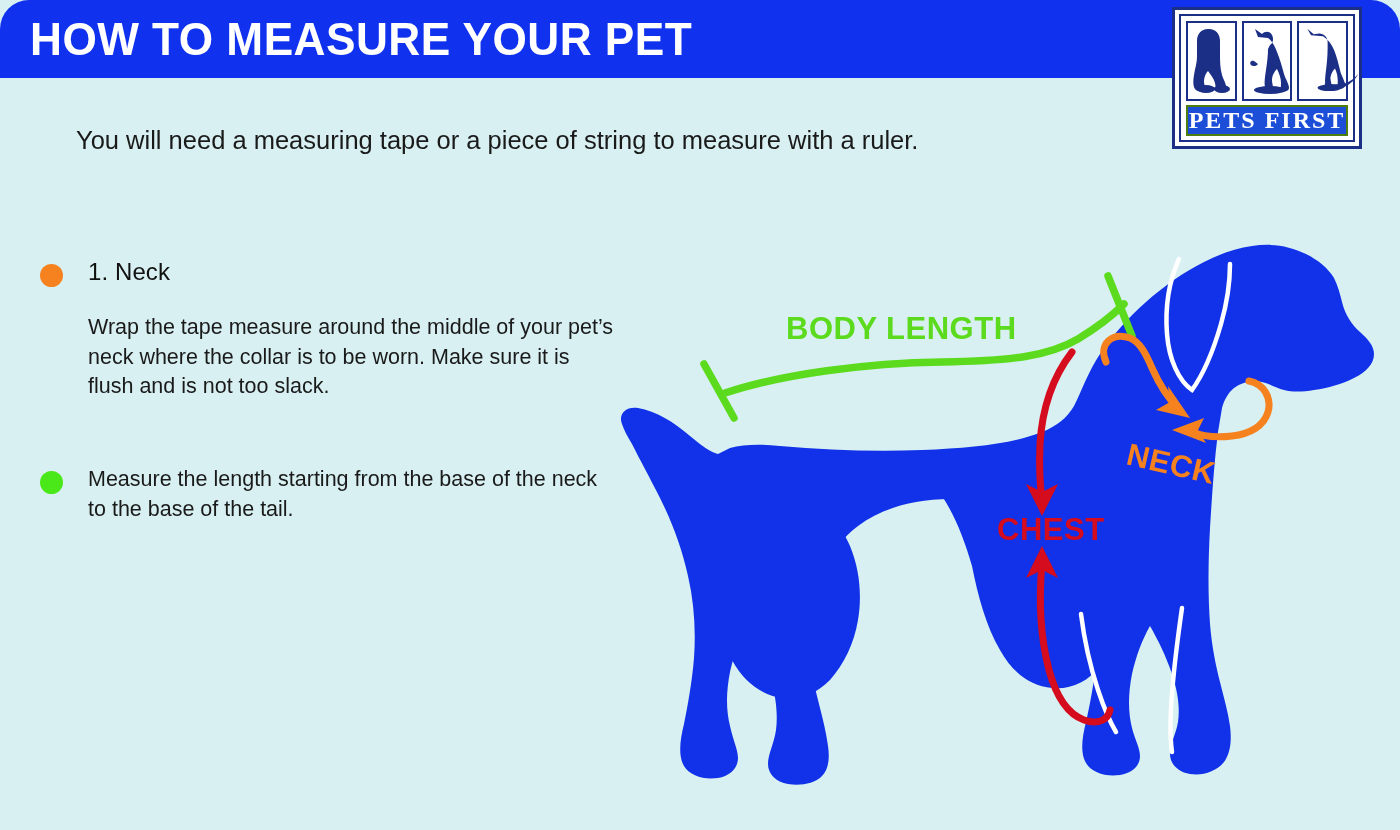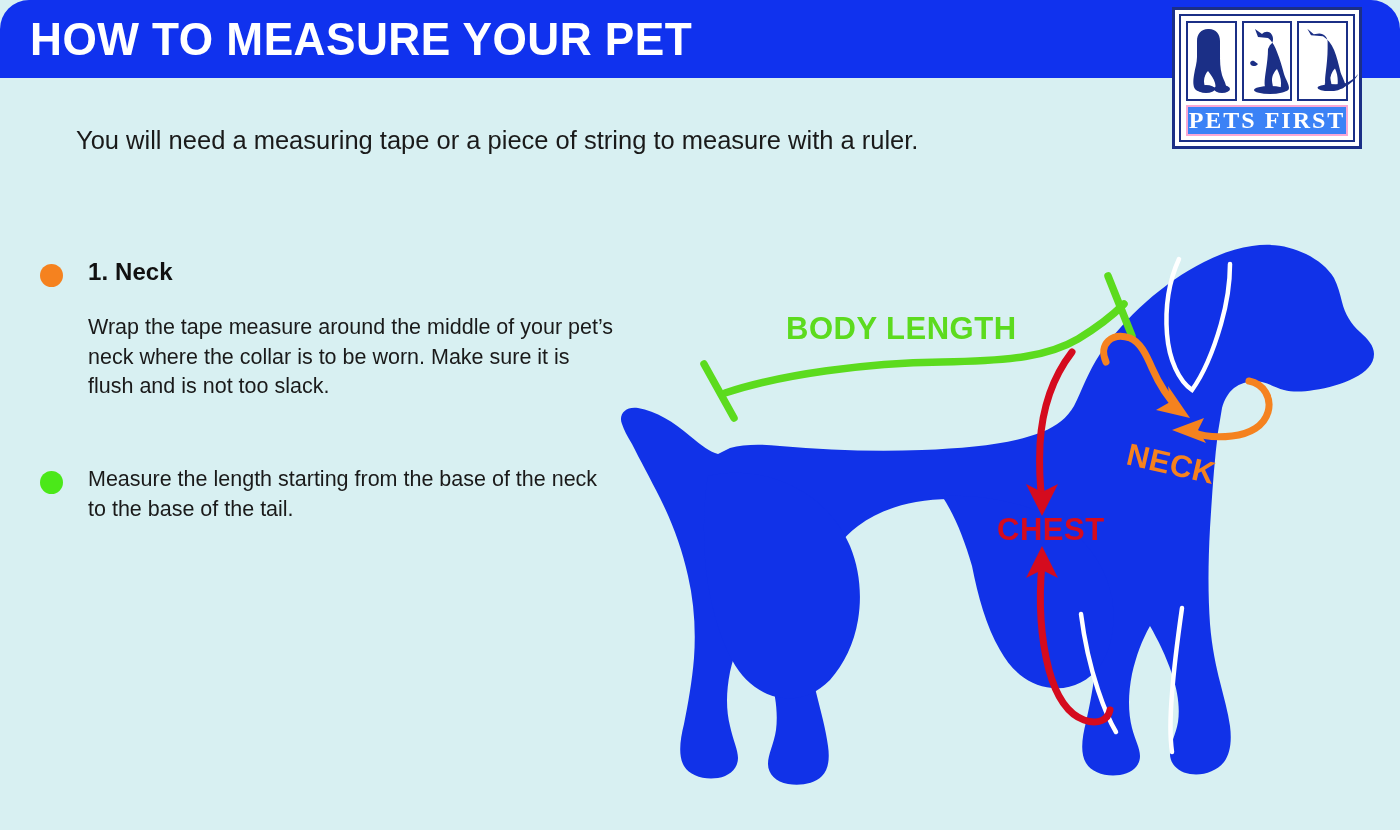--- a/index.html
+++ b/index.html
@@ -74,22 +74,22 @@
   .logo-cell {
     flex: 1;
     border: 2px solid #1b2f86;
     position: relative;
     overflow: visible;
     background: #ffffff;
   }
   .logo-cell svg { position: absolute; left: 0; top: 0; overflow: visible; }
   #logo-word {
     flex: 1;
-    background: #3b82f6;
-    border: 2px solid #f9a8d4;
+    background: #1d4ed8;
+    border: 2px solid #4d7c0f;
     display: flex;
     align-items: center;
     justify-content: center;
   }
   #logo-word span {
     color: #ffffff;
     font-family: "Liberation Serif", serif;
     font-weight: bold;
     font-size: 24px;
     letter-spacing: 2px;
@@ -118,21 +118,21 @@
   .step + .step { margin-top: 0px; }
   .step-dot {
     position: absolute;
     left: 2px;
     top: 6px;
     width: 23px; height: 23px;
     border-radius: 50%;
   }
   .step-title {
     font-size: 24px;
-    font-weight: bold;
+    font-weight: normal;
     color: #111111;
     letter-spacing: 0.1px;
     margin-bottom: 4px;
   }
   .step-body {
     font-size: 21.5px;
     line-height: 29.5px;
     color: #1a1a1a;
     width: 530px;
     margin-top: 27px;

